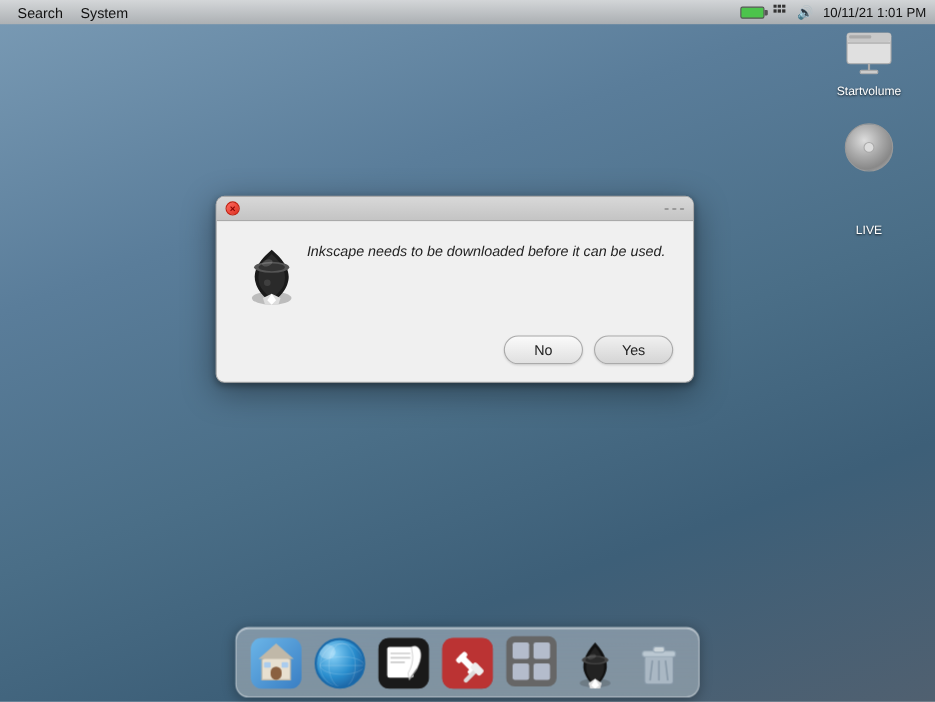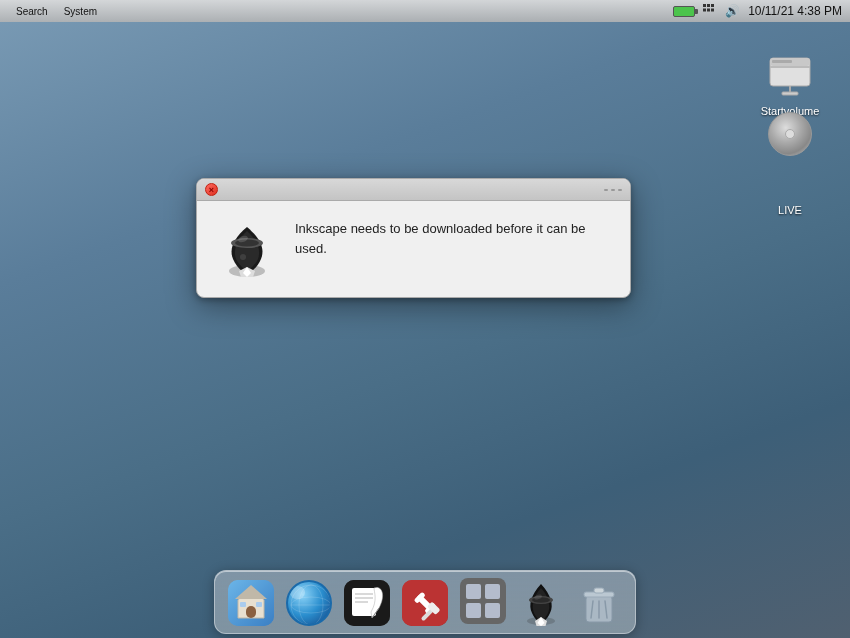--- a/index.html
+++ b/index.html
@@ -18,21 +18,21 @@
       position: absolute;
       top: 0; left: 0; right: 0;
       height: 22px;
       background: linear-gradient(to bottom, rgba(220,220,220,0.92), rgba(180,180,180,0.88));
       display: flex;
       align-items: center;
       padding: 0 8px;
       z-index: 100;
     }
     .menu-item {
-      font-size: 10px;
+      font-size: 13px;
       color: #111;
       padding: 0 8px;
       cursor: default;
       font-weight: 500;
     }
     .menu-spacer { flex: 1; }
     .menu-right {
       display: flex;
       align-items: center;
       gap: 8px;
@@ -156,21 +156,21 @@
     .title-dot-line {
       width: 4px;
       height: 2px;
       background: #999;
       border-radius: 1px;
     }
     #dialog-body {
       display: flex;
       align-items: flex-start;
       padding: 18px 20px 14px 18px;
-      gap: 16px;
+      font-style: italic;
     }
     .inkscape-icon {
       width: 64px;
       height: 64px;
       flex-shrink: 0;
     }
     .dialog-text {
       flex: 1;
       font-size: 13px;
       color: #222;
@@ -310,25 +310,25 @@
       <svg width="14" height="12" viewBox="0 0 14 12">
         <rect x="0" y="0" width="3" height="3" fill="#333"></rect>
         <rect x="4" y="0" width="3" height="3" fill="#333"></rect>
         <rect x="8" y="0" width="3" height="3" fill="#333"></rect>
         <rect x="0" y="4.5" width="3" height="3" fill="#333"></rect>
         <rect x="4" y="4.5" width="3" height="3" fill="#333"></rect>
         <rect x="8" y="4.5" width="3" height="3" fill="#333"></rect>
       </svg>
     </span>
     <span class="speaker-icon">🔊</span>
-    <span>10/11/21  4:38 PM</span>
+    <span>10/11/21  1:01 PM</span>
   </div>
 </div>
 
-<div class="desktop-icon" style="top: 48px; right: 20px;">
+<div class="desktop-icon" style="top: 20px; right: 20px;">
   <div class="icon-img">
     <svg class="hdd-shape" viewBox="0 0 48 44" xmlns="http://www.w3.org/2000/svg">
       <rect x="4" y="6" width="40" height="28" rx="3" fill="#e0e0e0" stroke="#aaa" stroke-width="1"></rect>
       <rect x="4" y="6" width="40" height="8" rx="3" fill="#c8c8c8"></rect>
       <rect x="4" y="14" width="40" height="2" fill="#bbb"></rect>
       <rect x="6" y="8" width="20" height="3" rx="1" fill="#aaa"></rect>
       <line x1="24" y1="34" x2="24" y2="42" stroke="#aaa" stroke-width="2"></line>
       <rect x="16" y="40" width="16" height="3" rx="1" fill="#ccc" stroke="#aaa" stroke-width="1"></rect>
     </svg>
   </div>
@@ -369,20 +369,24 @@
 
         <circle cx="28" cy="38" r="3" fill="rgba(255,255,255,0.1)"></circle>
 
         <path d="M24 52 L32 48 L40 52 L38 58 L26 58Z" fill="#ddd"></path>
         <path d="M32 48 L36 54 L32 58 L28 54Z" fill="white"></path>
       </svg>
     </div>
     <div class="dialog-text">
       <p>Inkscape needs to be downloaded before it can be used.</p>
     </div>
+  </div>
+  <div class="dialog-buttons">
+    <button class="dialog-btn">No</button>
+    <button class="dialog-btn primary">Yes</button>
   </div>
 </div>
 
 <div id="dock">
 
   <div class="dock-item">
     <div class="dock-finder">
       <svg viewBox="0 0 46 46" width="46" height="46">
         <rect width="46" height="46" rx="10" fill="url(#bg)"></rect>
         <defs>

